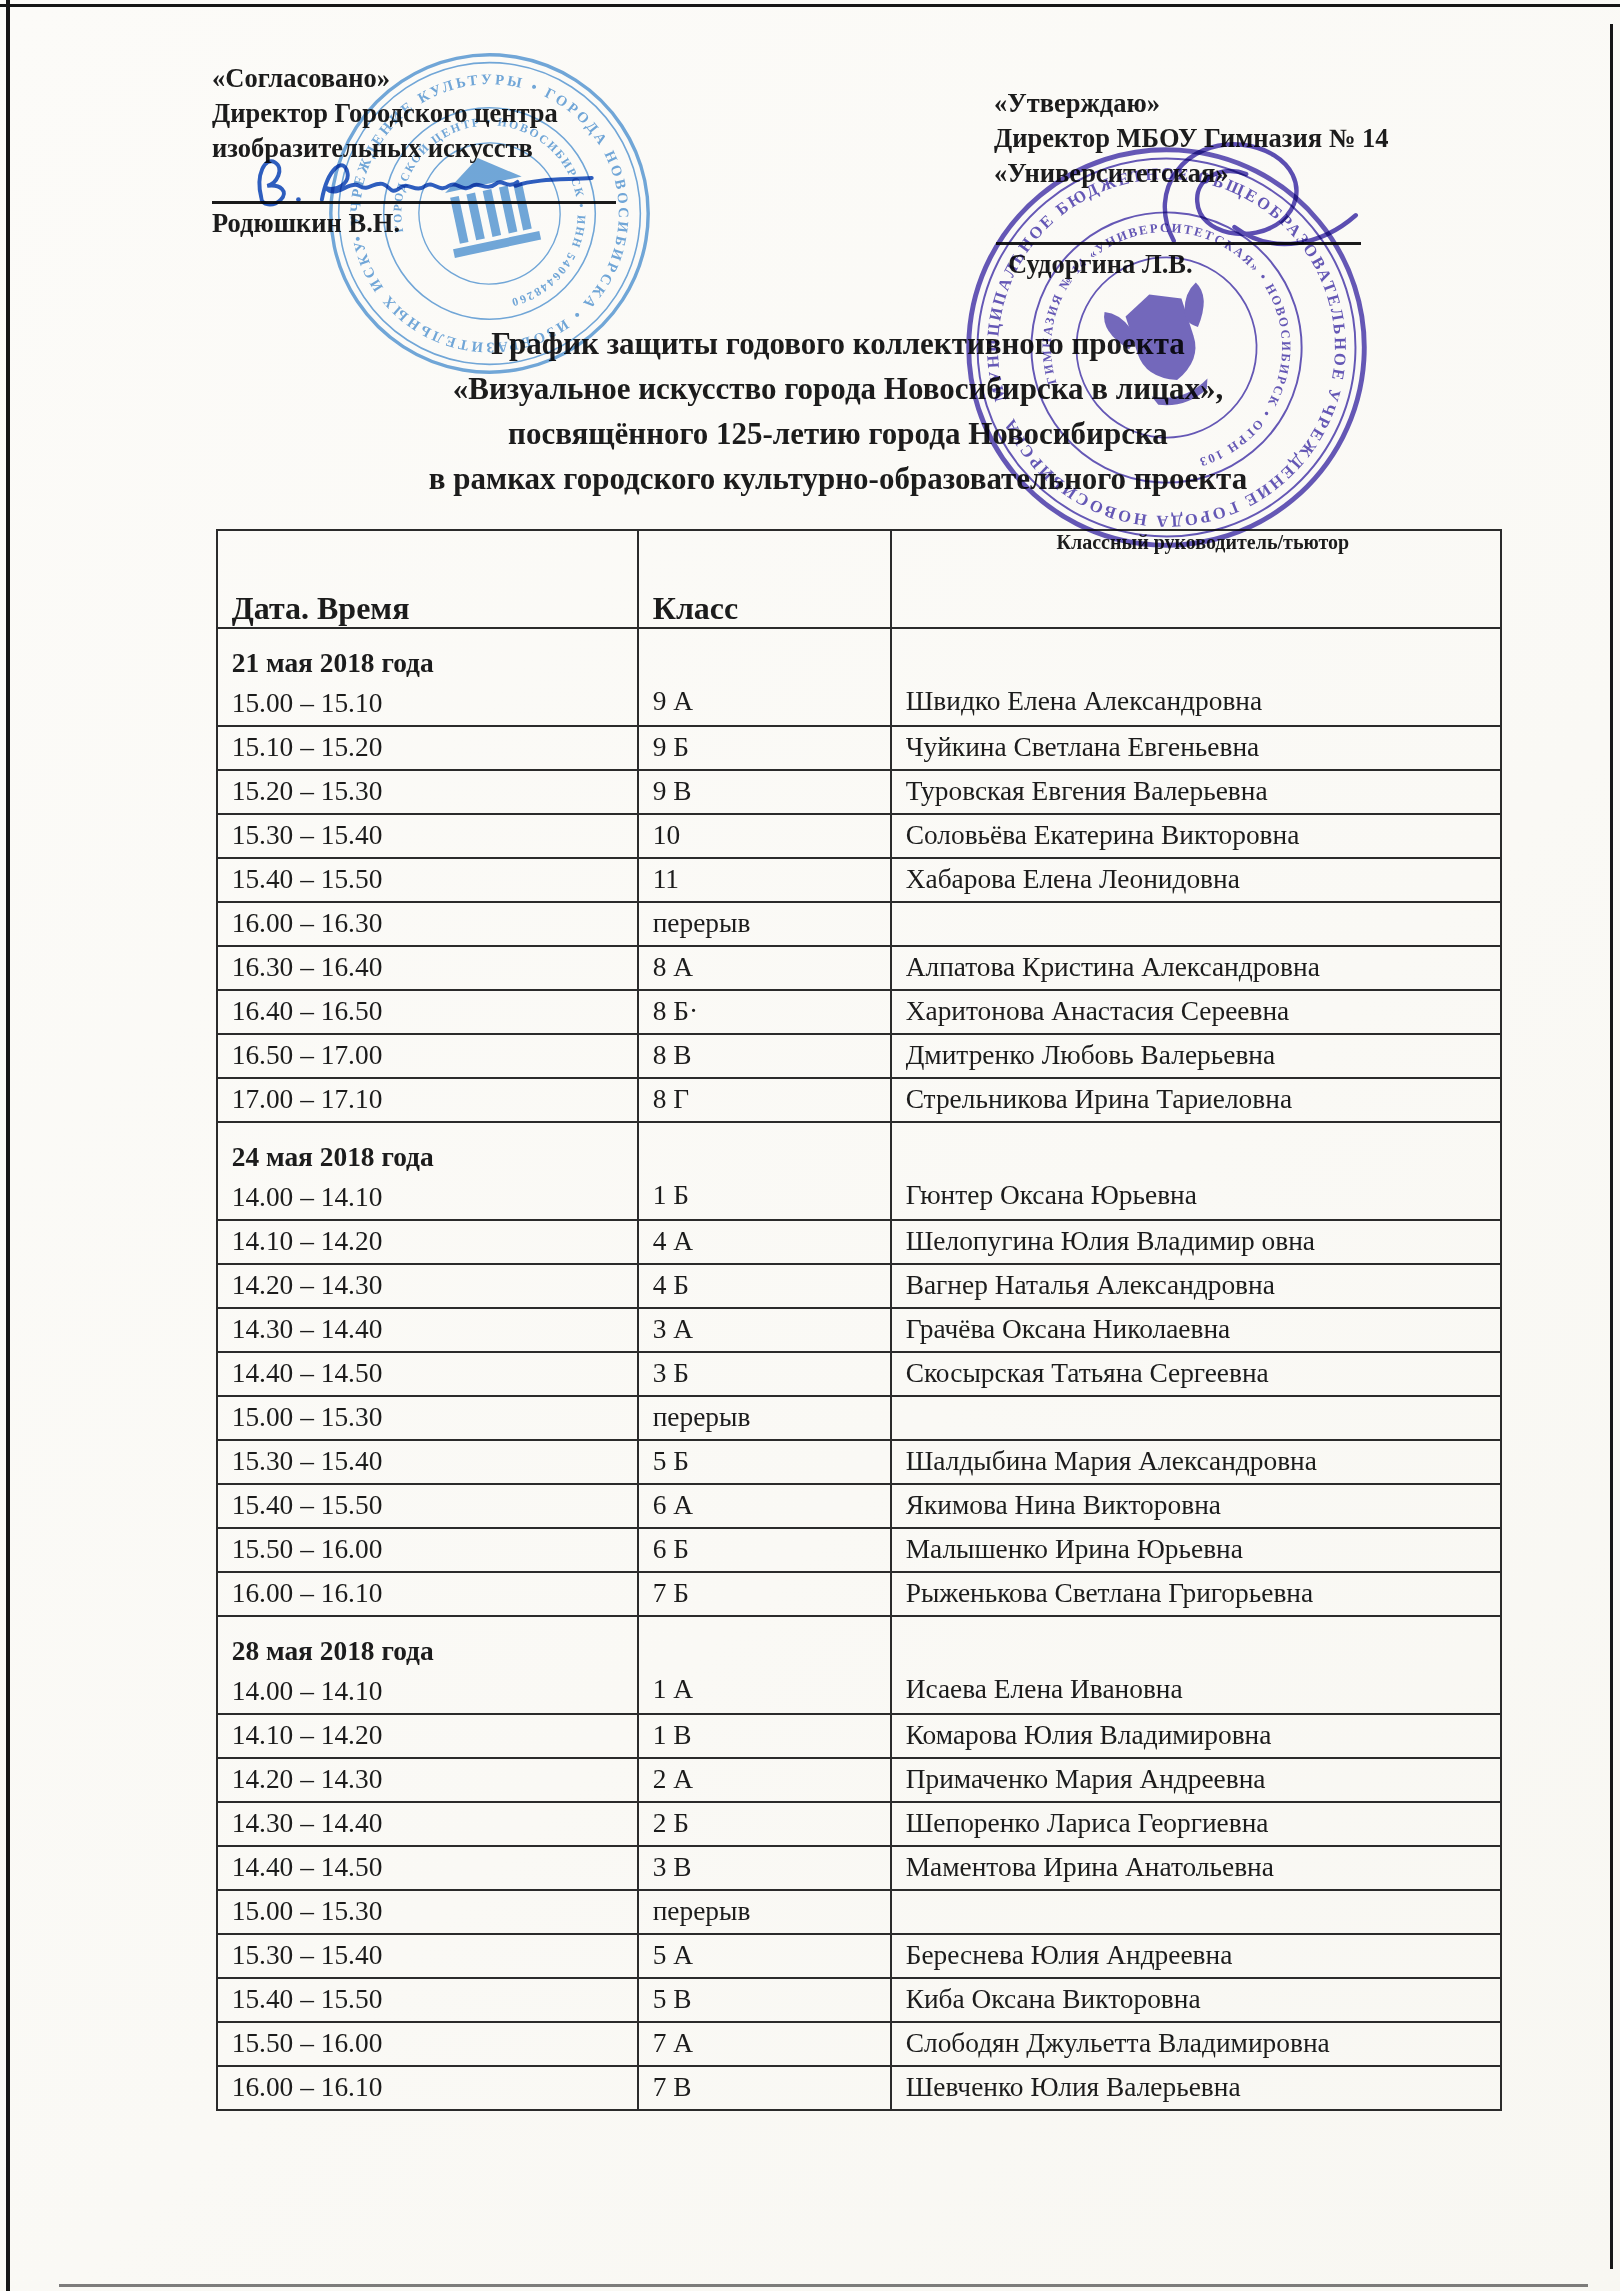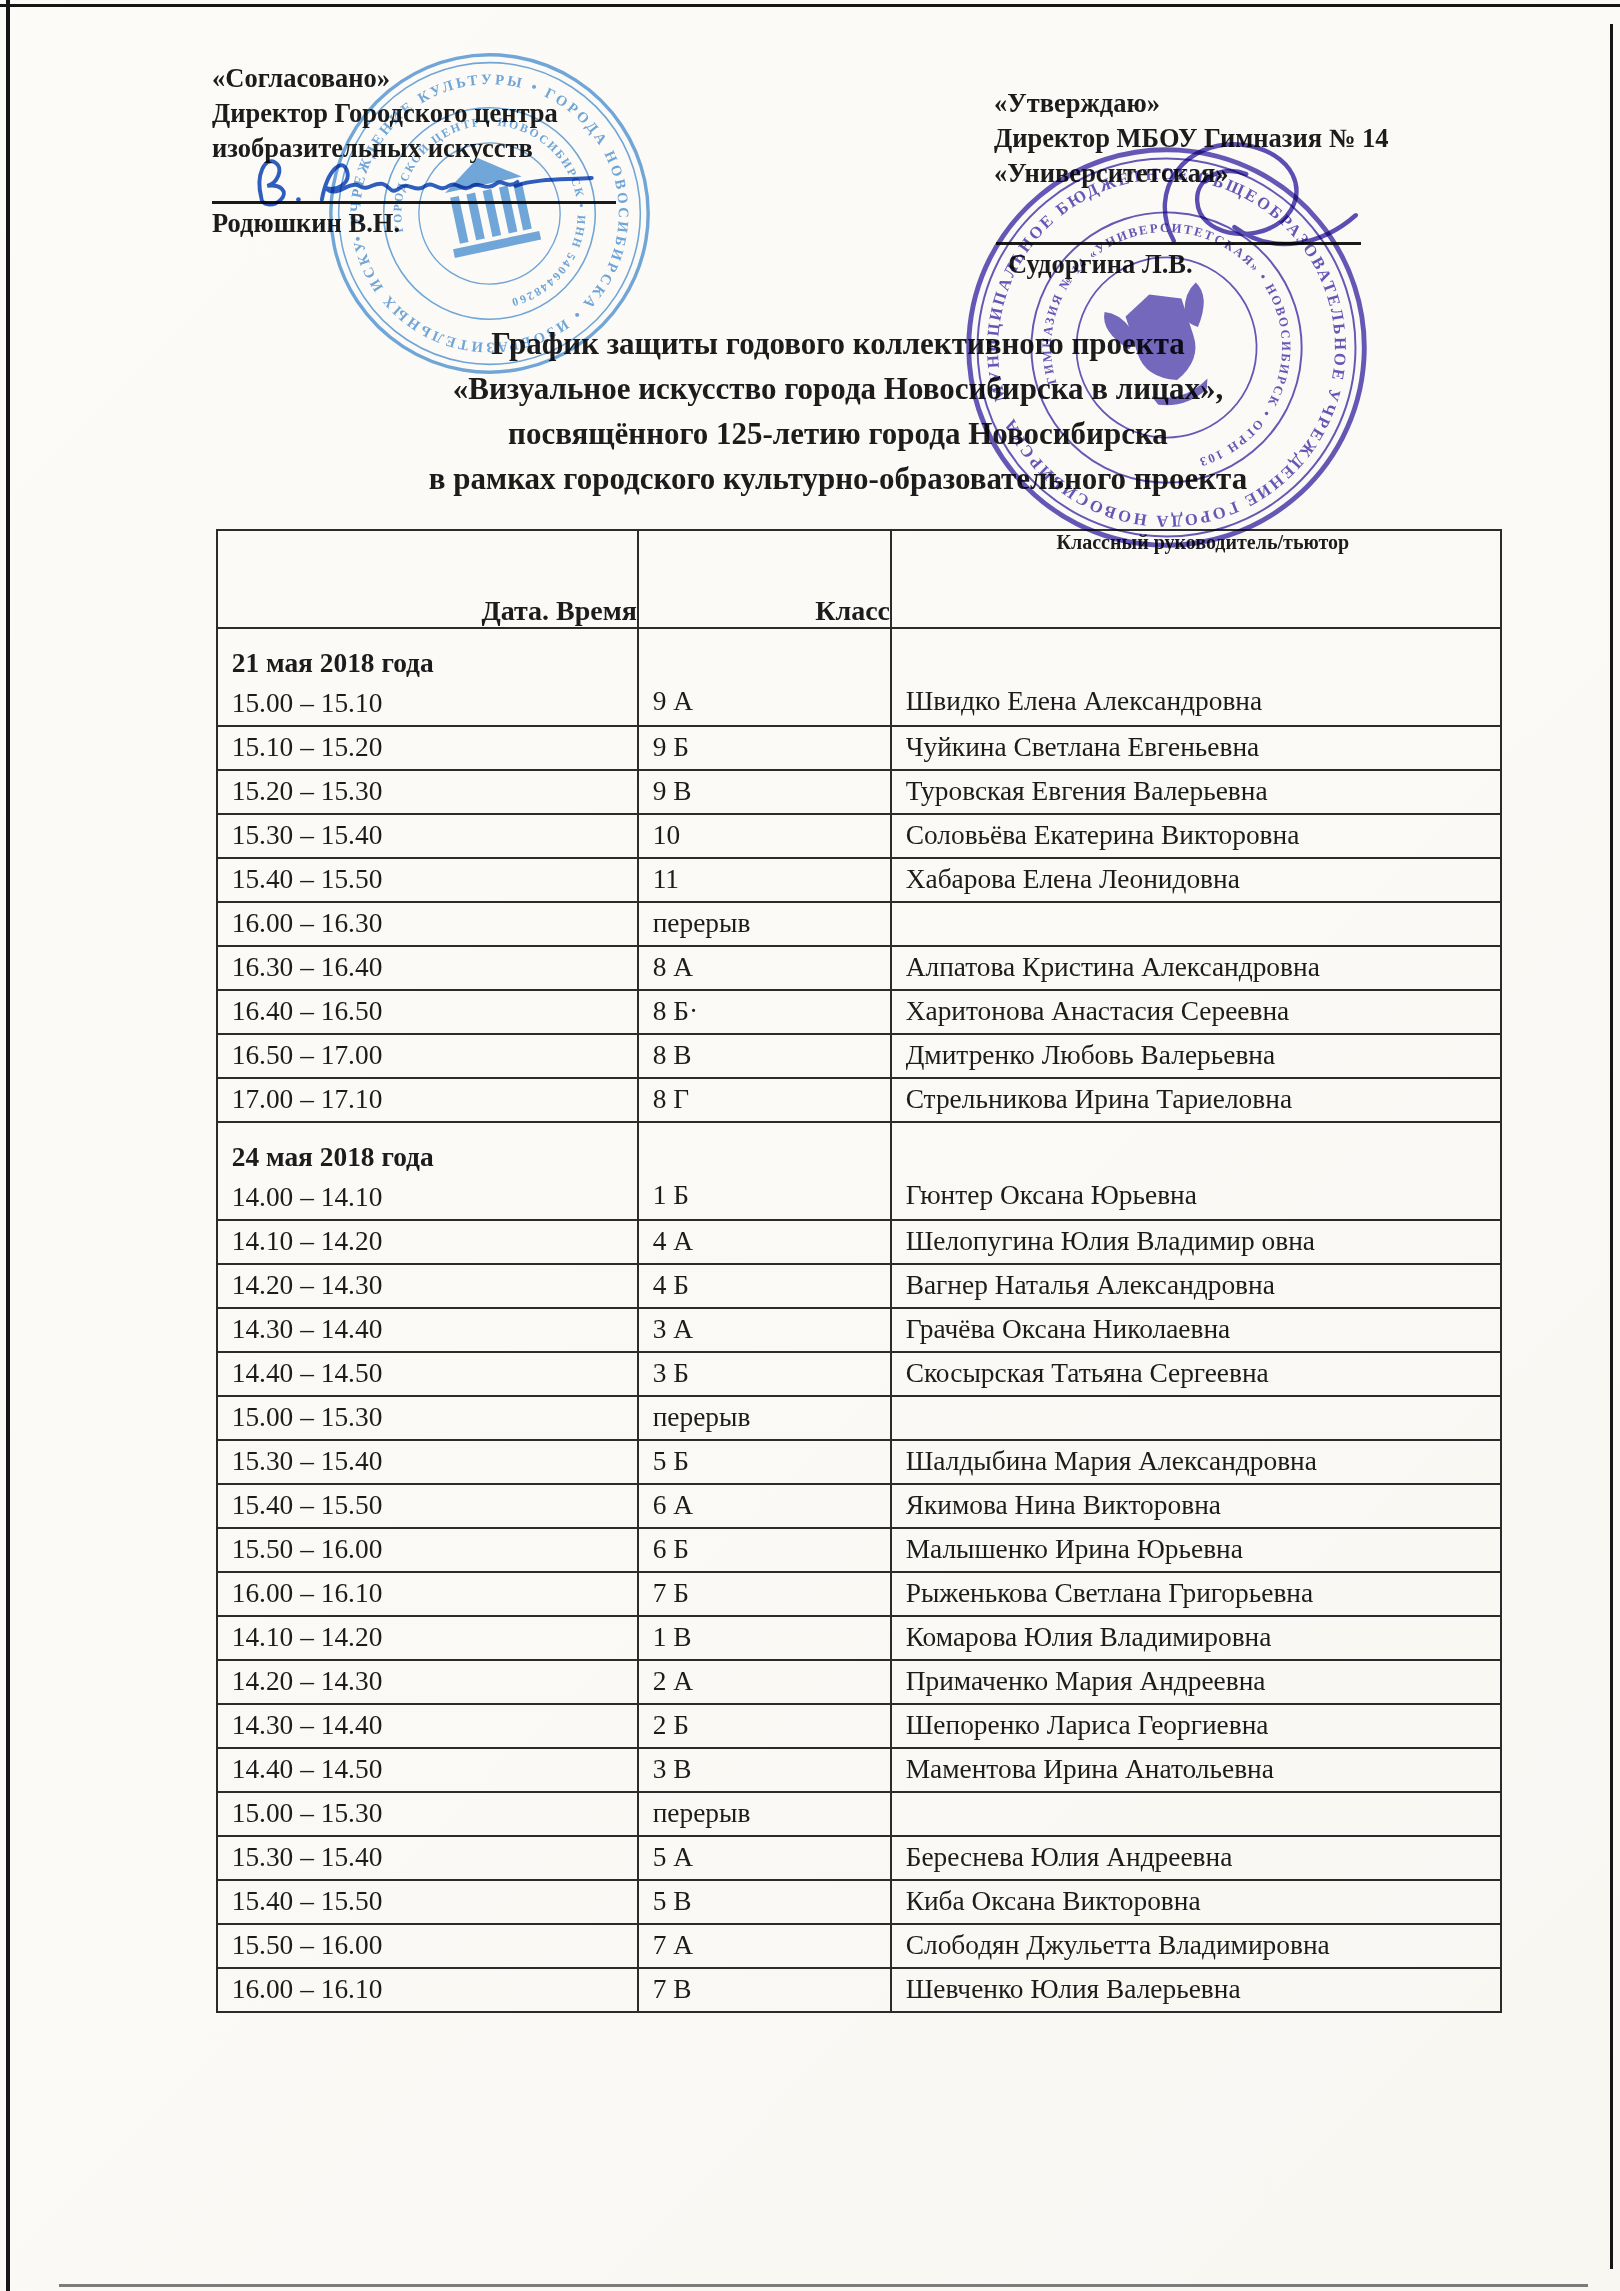--- a/index.html
+++ b/index.html
@@ -39,21 +39,21 @@
     font-size:27.4px;
   }
   table.schedule col.c1 { width:421px; }
   table.schedule col.c2 { width:253px; }
   table.schedule col.c3 { width:610px; }
   table.schedule th, table.schedule td {
     border:2px solid #2b2b2b; padding:0 0 0 13.7px; overflow:hidden;
   }
   table.schedule { border:2.9px solid #262626; }
   tr.hdr-row { height:98px; }
-  th.th-datetime, th.th-class { vertical-align:bottom; text-align:right; padding:0 0 13.7px 0; font-size:28px; }
+  th.th-datetime, th.th-class { vertical-align:bottom; text-align:left; padding:0 0 13.7px 0; font-size:32px; }
   th.th-teacher { vertical-align:top; text-align:center; padding:7.8px 0 0 0; font-size:20px; }
   tr.row { height:44px;margin-top:20px; }
   tr.row td { vertical-align:middle; }
   tr.row-section { height:98px; }
   tr.row-section td { vertical-align:bottom; }
   .date-line { font-weight:bold; line-height:41px; text-align:left; }
   .time-line { line-height:39px; padding-bottom:2px; }
   .class-line, .teacher-line { line-height:39px; padding-bottom:2px; }
   td.cell-teacher { padding-left:17.6px; }
   tr.row-section td.cell-class .class-line,
@@ -326,20 +326,32 @@
         </tr>
         <tr class="row">
           <td class="cell-time">
             <div class="time-line">16.00 – 16.10</div>
           </td>
           <td class="cell-class">
             <div class="class-line">7 Б</div>
           </td>
           <td class="cell-teacher">
             <div class="teacher-line">Рыженькова Светлана Григорьевна</div>
+          </td>
+        </tr>
+        <tr class="row row-section">
+          <td class="cell-time">
+            <div class="date-line">28 мая 2018 года</div>
+            <div class="time-line">14.00 – 14.10</div>
+          </td>
+          <td class="cell-class">
+            <div class="class-line">1 А</div>
+          </td>
+          <td class="cell-teacher">
+            <div class="teacher-line">Исаева Елена Ивановна</div>
           </td>
         </tr>
         <tr class="row">
           <td class="cell-time">
             <div class="time-line">14.10 – 14.20</div>
           </td>
           <td class="cell-class">
             <div class="class-line">1 В</div>
           </td>
           <td class="cell-teacher">

